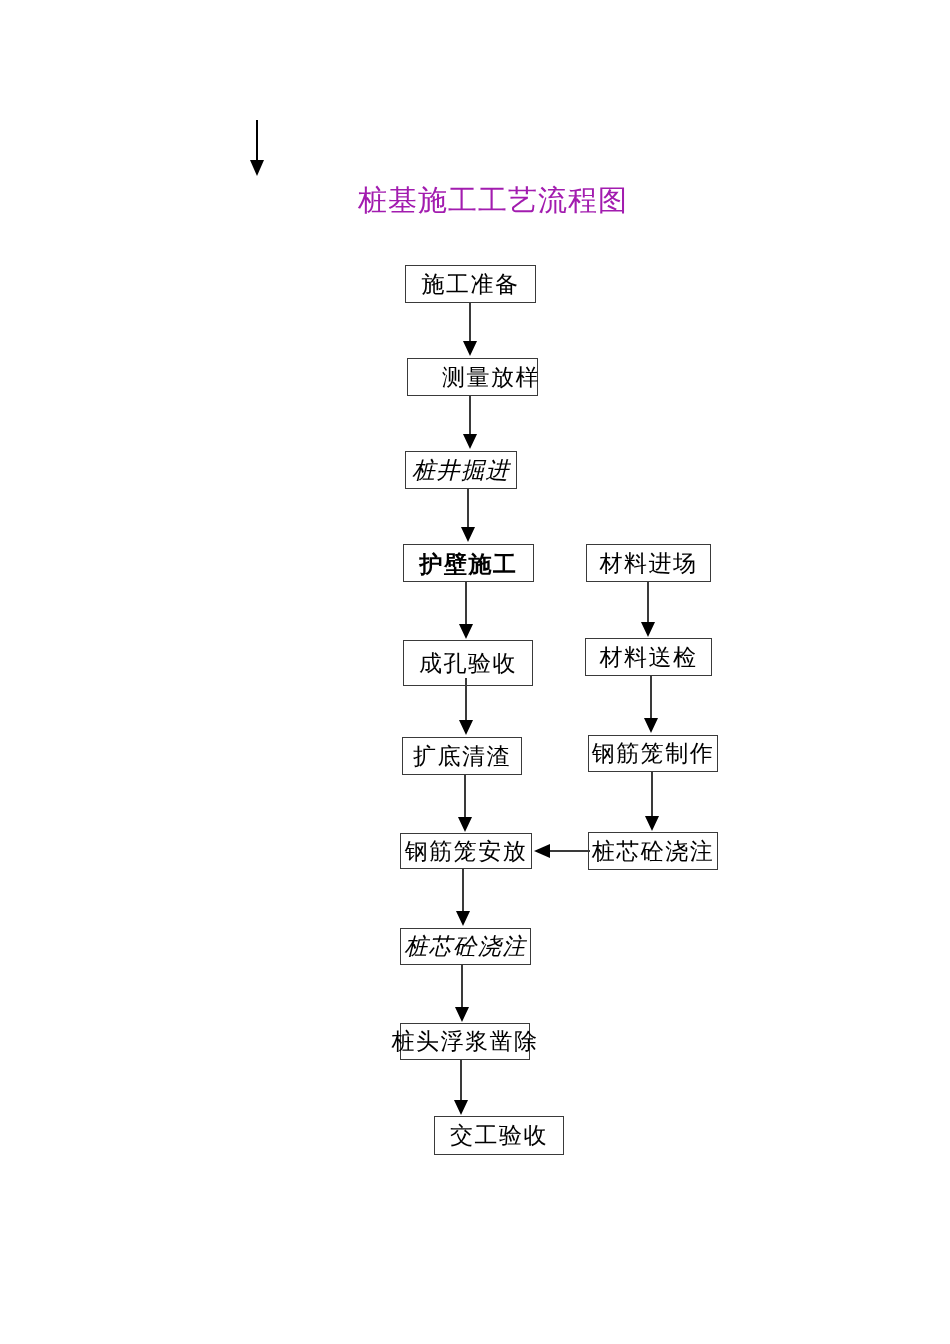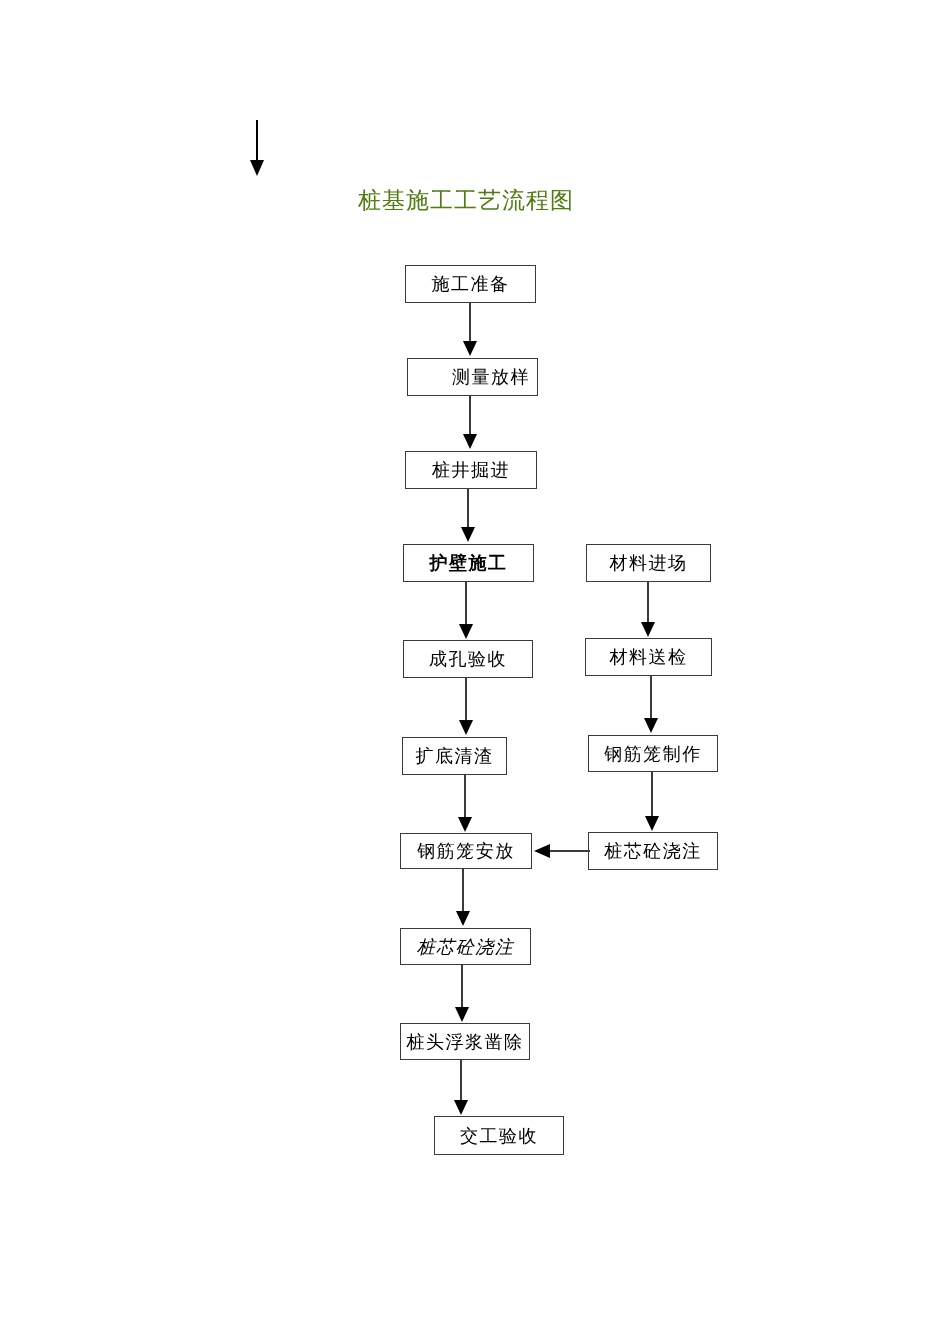--- a/index.html
+++ b/index.html
@@ -16,35 +16,35 @@
     width: 950px;
     height: 1344px;
     background: #ffffff;
     overflow: hidden;
   }
   
   .doc-title {
     position: absolute;
     left: 358px;
     top: 186px;
-    font-size: 23px;
+    font-size: 29px;
     line-height: 28px;
     letter-spacing: 1px;
-    color: #4d7c0f;
+    color: #a21caf;
     white-space: nowrap;
     font-family: "DejaVu Serif", "Liberation Serif", serif;
   }
   
   .node {
     position: absolute;
     box-sizing: border-box;
     border: 1px solid #3a3a3a;
     background: #ffffff;
     color: #000000;
-    font-size: 18px;
+    font-size: 23px;
     line-height: 1;
     letter-spacing: 1.5px;
     display: flex;
     align-items: center;
     justify-content: center;
     font-family: "DejaVu Serif", "Liberation Serif", serif;
     white-space: nowrap;
   }
   
   .conn {
@@ -83,48 +83,48 @@
 
   <div class="node" style="left:407px; top:358px; width:131px; height:38px;padding-left:37px;">测量放样</div>
 
   <div class="conn" style="left:455px; top:396px;">
     <svg width="30" height="56" viewBox="0 0 30 56">
       <line x1="15" y1="0" x2="15" y2="40" stroke="#3a3a3a" stroke-width="2"></line>
       <polygon points="15,53 8,38 22,38" fill="#000000"></polygon>
     </svg>
   </div>
 
-  <div class="node" style="left:405px; top:451px; width:132px; height:38px;">桩井掘进</div>
+  <div class="node" style="left:405px; top:451px; width:112px; height:38px;font-style:italic;">桩井掘进</div>
 
   <div class="conn" style="left:453px; top:489px;">
     <svg width="30" height="56" viewBox="0 0 30 56">
       <line x1="15" y1="0" x2="15" y2="40" stroke="#3a3a3a" stroke-width="2"></line>
       <polygon points="15,53 8,38 22,38" fill="#000000"></polygon>
     </svg>
   </div>
 
   <div class="node" style="left:403px; top:544px; width:131px; height:38px;font-weight:bold;">护壁施工</div>
 
   <div class="conn" style="left:451px; top:582px;">
     <svg width="30" height="60" viewBox="0 0 30 60">
       <line x1="15" y1="0" x2="15" y2="44" stroke="#3a3a3a" stroke-width="2"></line>
       <polygon points="15,57 8,42 22,42" fill="#000000"></polygon>
     </svg>
   </div>
 
-  <div class="node" style="left:403px; top:640px; width:130px; height:38px;">成孔验收</div>
+  <div class="node" style="left:403px; top:640px; width:130px; height:46px;">成孔验收</div>
 
   <div class="conn" style="left:451px; top:678px;">
     <svg width="30" height="60" viewBox="0 0 30 60">
       <line x1="15" y1="0" x2="15" y2="44" stroke="#3a3a3a" stroke-width="2"></line>
       <polygon points="15,57 8,42 22,42" fill="#000000"></polygon>
     </svg>
   </div>
 
-  <div class="node" style="left:402px; top:737px; width:105px; height:38px;">扩底清渣</div>
+  <div class="node" style="left:402px; top:737px; width:120px; height:38px;">扩底清渣</div>
 
   <div class="conn" style="left:450px; top:775px;">
     <svg width="30" height="60" viewBox="0 0 30 60">
       <line x1="15" y1="0" x2="15" y2="44" stroke="#3a3a3a" stroke-width="2"></line>
       <polygon points="15,57 8,42 22,42" fill="#000000"></polygon>
     </svg>
   </div>
 
   <div class="node" style="left:400px; top:833px; width:132px; height:36px;">钢筋笼安放</div>
 

